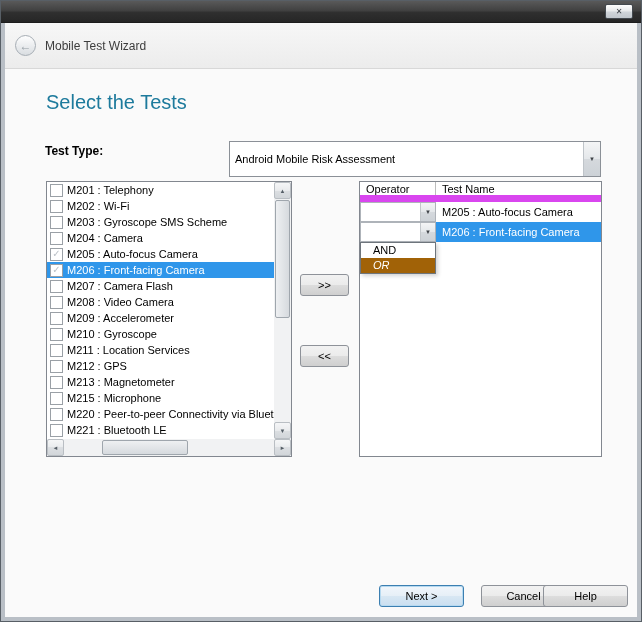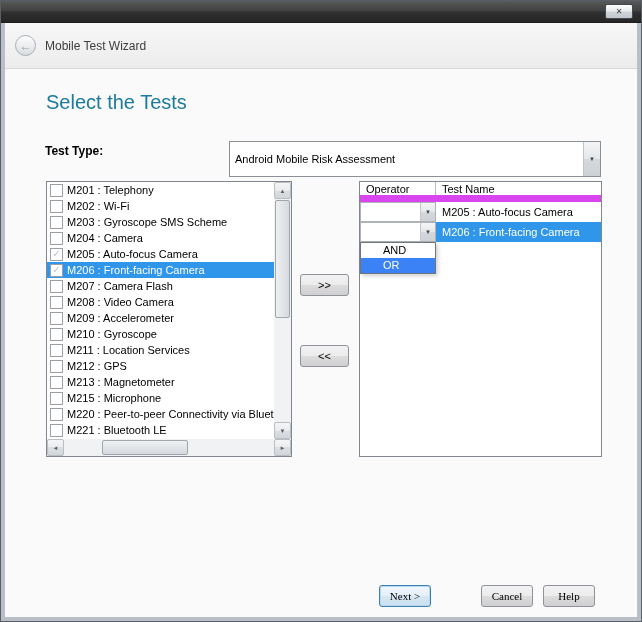--- a/index.html
+++ b/index.html
@@ -77,24 +77,24 @@
   .cell-combo { width:100%; height:20px; background:#fff; border:1px solid #aeb3b9; display:flex; align-items:center; cursor:pointer; }
   .cell-combo-text { flex:1; font-size:11px; padding-left:4px; white-space:nowrap; overflow:hidden; }
   .cell-combo-arrow { width:15px; align-self:stretch; display:flex; align-items:center; justify-content:center;
     font-size:6px; color:#3f4348; border-left:1px solid #c3c7cb;
     background:linear-gradient(180deg,#f4f5f6,#e4e7ea 50%,#d5d9dd 50%,#cdd2d7); }
   .td.testname { flex:1; font-size:11px; line-height:20px; padding-left:6px; white-space:nowrap; overflow:hidden; }
   .table-row.selected .td.testname { background:#2f96ea; color:#fff; }
 
   .operator-dropdown { position:absolute; left:0; top:60px; width:76px; background:#fff;
     border:1px solid #6e757c; box-shadow:2px 2px 4px rgba(0,0,0,0.18); z-index:5; }
-  .dd-option { height:15px; font-size:11px; line-height:15px; padding-left:22px; color:#000; cursor:pointer; }
-  .dd-option.highlighted { background:#3b82f6; color:#fff; }
-
-  .footer-btn { position:absolute; width:52px; height:22px; top:562px;font-family:Liberation Serif, serif; }
+  .dd-option { height:15px; font-size:11px; line-height:15px; padding-left:12px; color:#000; cursor:pointer; }
+  .dd-option.highlighted { background:#a16207; color:#fff;font-style:italic; }
+
+  .footer-btn { position:absolute; width:85px; height:22px; top:562px; }
   .footer-btn.next { left:374px; }
   .footer-btn.cancel { left:476px; }
   .footer-btn.help { left:538px; }
   .footer-btn.focused { border:1px solid #3c7fb1; box-shadow:inset 0 0 0 1px #b6d9f0;
     background:linear-gradient(180deg,#f1f6fb,#e6eff7 50%,#d8e7f3 50%,#cadff0); }
 </style>
 </head>
 <body>
 
 <div class="window">

